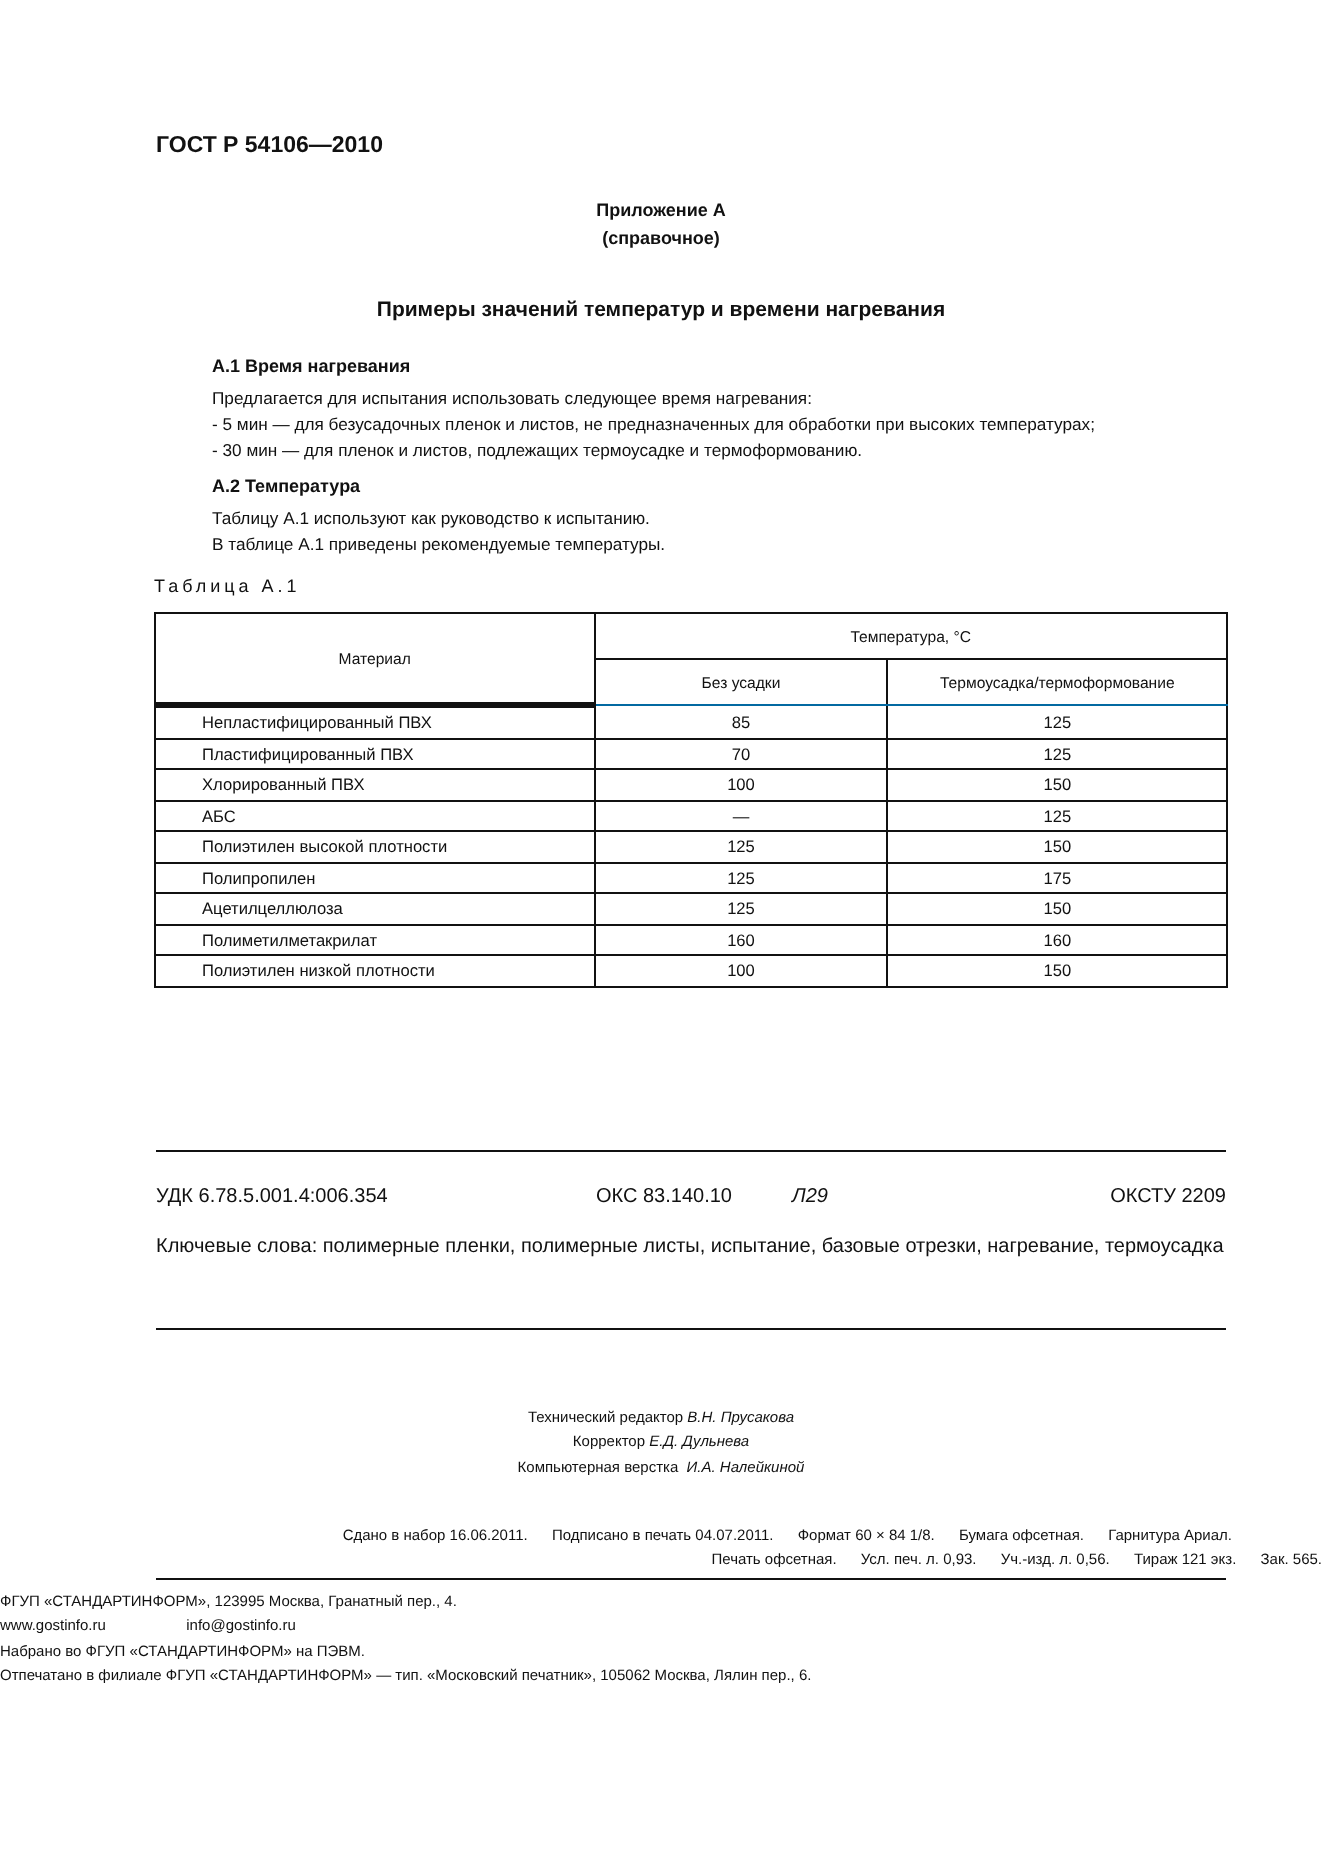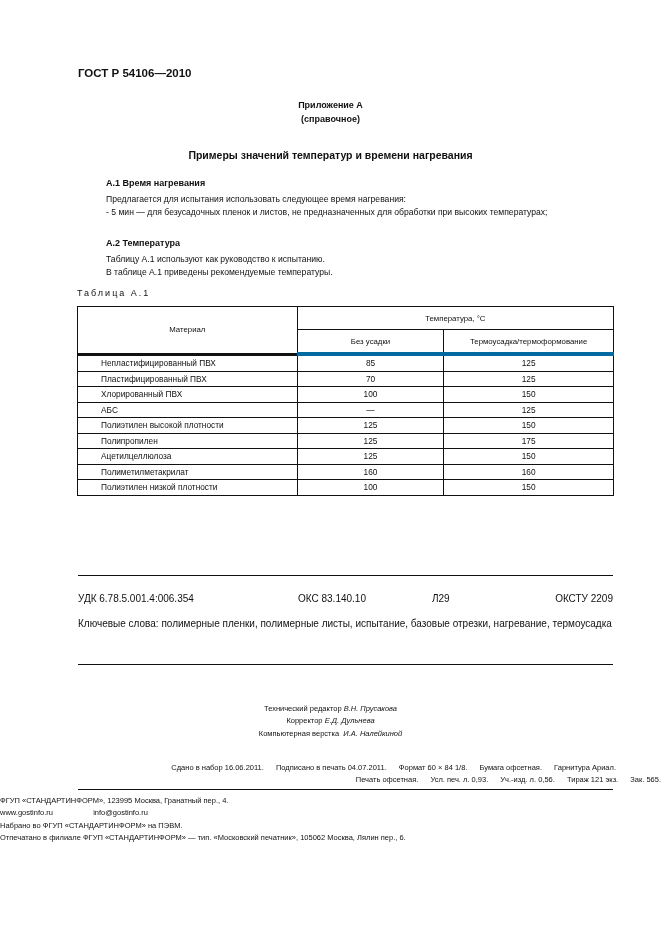--- a/index.html
+++ b/index.html
@@ -10,21 +10,21 @@
   .annex { left: 0; width: 661px; text-align: center; top: 98px; font-size: 9px; font-weight: bold; line-height: 14px; }
   .title { left: 0; width: 661px; text-align: center; top: 149px; font-size: 10.5px; font-weight: bold; }
   .sec { left: 106px; font-size: 9px; font-weight: bold; }
   .para { left: 106px; font-size: 8.6px; line-height: 13px; }
   .tabcap { left: 77px; top: 288px; font-size: 9px; letter-spacing: 2px; }
   table.t { position: absolute; left: 77px; top: 306px; width: 537px; border-collapse: collapse; font-size: 8.3px; }
   table.t td { border: 1px solid #111; padding: 0; height: 14.5px; }
   table.t td.mat { padding-left: 23px; }
   table.t td.c { text-align: center; }
   table.t tr.h1 td { height: 22px; }
-  table.t tr.h2 td { height: 22px; border-bottom: 4px solid #0369a1; }
+  table.t tr.h2 td { height: 22px; border-bottom: 1px solid #0369a1; }
   table.t .hdr { font-size: 7.8px; text-align: center; }
   .rule { left: 78px; width: 535px; height: 0; border-top: 1.3px solid #111; }
   .meta { top: 593px; font-size: 10px; }
   .kw { left: 78px; top: 617px; width: 540px; font-size: 10px; line-height: 13px; }
   .credits { left: 0; width: 661px; text-align: center; top: 703px; font-size: 7.5px; line-height: 12.4px; }
   .credits i { font-style: italic; }
   .print { left: 78px; width: 538px; font-size: 7.5px; }
   .print span { margin-left: 10px; }
   .foot { left: 0; width: 661px; text-align: left; top: 795px; font-size: 7.5px; line-height: 12.3px; }
 </style>
@@ -37,20 +37,21 @@
   <div>Приложение А</div>
   <div>(справочное)</div>
 </div>
 
 <div class="abs title">Примеры значений температур и времени нагревания</div>
 
 <div class="abs sec" style="top:178px;">А.1  Время нагревания</div>
 <div class="abs para" style="top:193px;">
   <div>Предлагается для испытания использовать следующее время нагревания:</div>
   <div>- 5 мин — для безусадочных пленок и листов, не предназначенных для обработки при высоких температурах;</div>
+  <div>- 30 мин — для пленок и листов, подлежащих термоусадке и термоформованию.</div>
 </div>
 
 <div class="abs sec" style="top:238px;">А.2  Температура</div>
 <div class="abs para" style="top:253px;">
   <div>Таблицу А.1 используют как руководство к испытанию.</div>
   <div>В таблице А.1 приведены рекомендуемые температуры.</div>
 </div>
 
 <div class="abs tabcap">Таблица А.1</div>
 
@@ -114,21 +115,21 @@
     <td class="c">100</td>
     <td class="c">150</td>
   </tr>
 </tbody>
   </table>
 
 <div class="abs rule" style="top:575px;"></div>
 
 <div class="abs meta" style="left:78px;">УДК  6.78.5.001.4:006.354</div>
 <div class="abs meta" style="left:298px;">ОКС  83.140.10</div>
-<div class="abs meta" style="left:432px;">Л29</div>
+<div class="abs meta" style="left:396px;font-style:italic;">Л29</div>
 <div class="abs meta" style="right:48px;">ОКСТУ  2209</div>
 
 <div class="abs kw">Ключевые слова:  полимерные пленки, полимерные листы, испытание, базовые отрезки, нагревание, термоусадка</div>
 
 <div class="abs rule" style="top:664px;"></div>
 
 <div class="abs credits">
   <div><span>Технический редактор</span> <i>В.Н. Прусакова</i></div>
   <div><span>Корректор</span> <i>Е.Д. Дульнева</i></div>
   <div><span>Компьютерная верстка</span>&nbsp; <i>И.А. Налейкиной</i></div>

